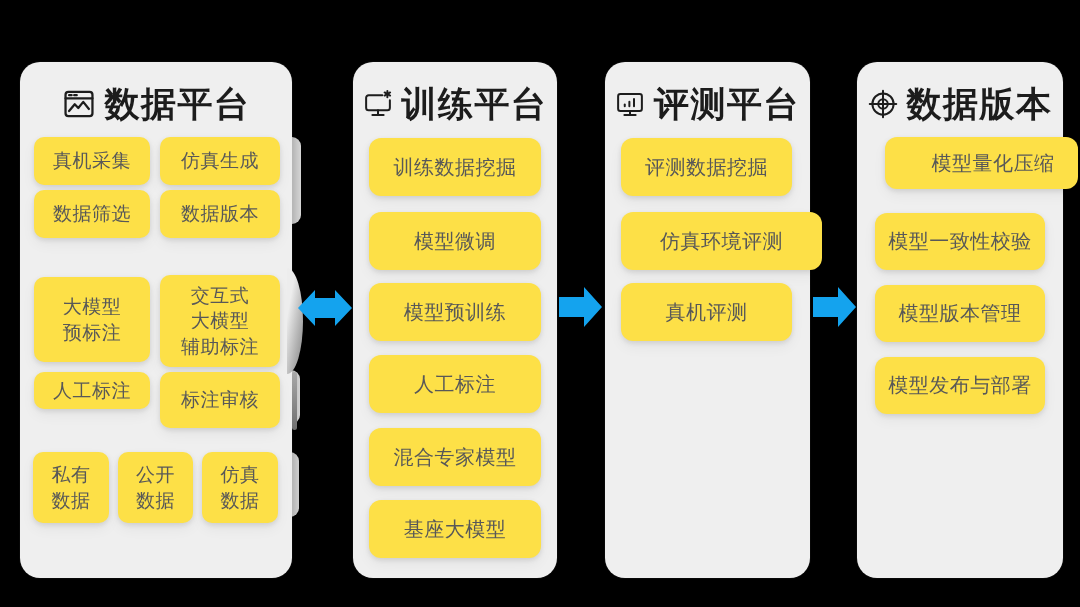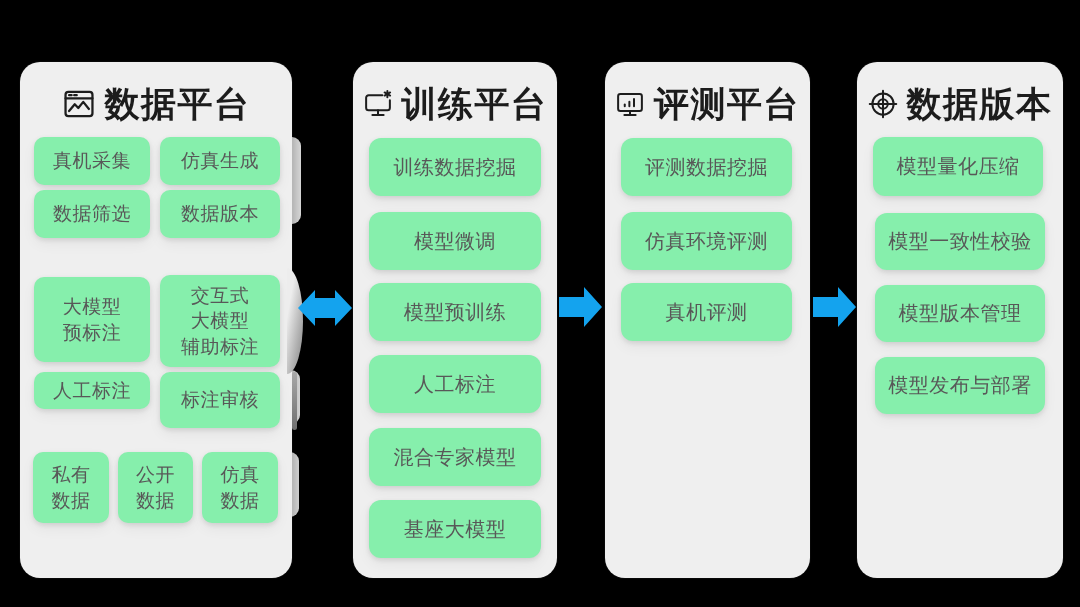--- a/index.html
+++ b/index.html
@@ -17,21 +17,21 @@
   .panel-3{left:605px;width:205px;}
   .panel-4{left:857px;width:206px;}
   .panel-header{
     position:absolute;top:20px;left:0;right:0;height:44px;
     display:flex;align-items:center;justify-content:center;gap:9px;
     color:#1c1c1c;font-weight:700;font-size:35px;letter-spacing:1.5px;
   }
   .header-icon{display:flex;align-items:center;}
   .header-icon svg{display:block;}
   .card{
-    position:absolute;background:#86efac;border-radius:10px;
+    position:absolute;background:#fde047;border-radius:10px;
     box-shadow:0 2px 5px rgba(0,0,0,0.10), 0 6px 14px rgba(0,0,0,0.05);
     display:flex;align-items:center;justify-content:center;
     color:#585858;font-size:19px;line-height:1.32;text-align:center;
     white-space:pre-line;letter-spacing:0.5px;
   }
   .panel-2 .card,.panel-3 .card,.panel-4 .card{font-size:20px;border-radius:12px;}
   
   .p1c0{left:14px;top:75px;width:116px;height:48px;}
   .p1c1{left:140px;top:75px;width:120px;height:48px;}
   .p1c2{left:14px;top:128px;width:116px;height:48px;}
@@ -45,24 +45,24 @@
   .p1c10{left:182px;top:390px;width:76px;height:71px;}
   
   .p2c0{left:16px;top:76px;width:172px;height:58px;}
   .p2c1{left:16px;top:150px;width:172px;height:58px;}
   .p2c2{left:16px;top:221px;width:172px;height:58px;}
   .p2c3{left:16px;top:293px;width:172px;height:58px;}
   .p2c4{left:16px;top:366px;width:172px;height:58px;}
   .p2c5{left:16px;top:438px;width:172px;height:58px;}
   
   .p3c0{left:16px;top:76px;width:171px;height:58px;}
-  .p3c1{left:16px;top:150px;width:171px;height:58px;}
+  .p3c1{left:16px;top:150px;width:201px;height:58px;}
   .p3c2{left:16px;top:221px;width:171px;height:58px;}
   
-  .p4c0{left:16px;top:75px;width:170px;height:59px;}
+  .p4c0{left:28px;top:75px;width:170px;height:52px;padding-left:23px;}
   .p4c1{left:18px;top:151px;width:170px;height:57px;}
   .p4c2{left:18px;top:223px;width:170px;height:57px;}
   .p4c3{left:18px;top:295px;width:170px;height:57px;}
   
   .peek{position:absolute;background:#fff;border-radius:9px;z-index:0;}
   .peek-1{left:274px;top:137px;width:27px;height:87px;}
   .peek-2{left:274px;top:370px;width:26px;height:54px;}
   .peek-3{left:274px;top:452px;width:25px;height:65px;}
   .curl{
     position:absolute;left:287px;top:268px;width:16px;height:106px;z-index:2;

